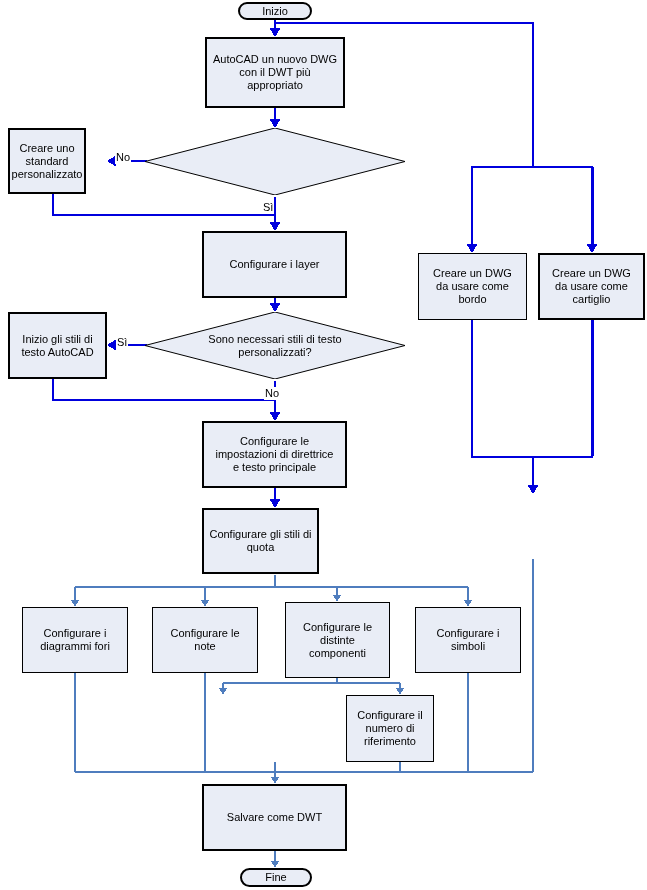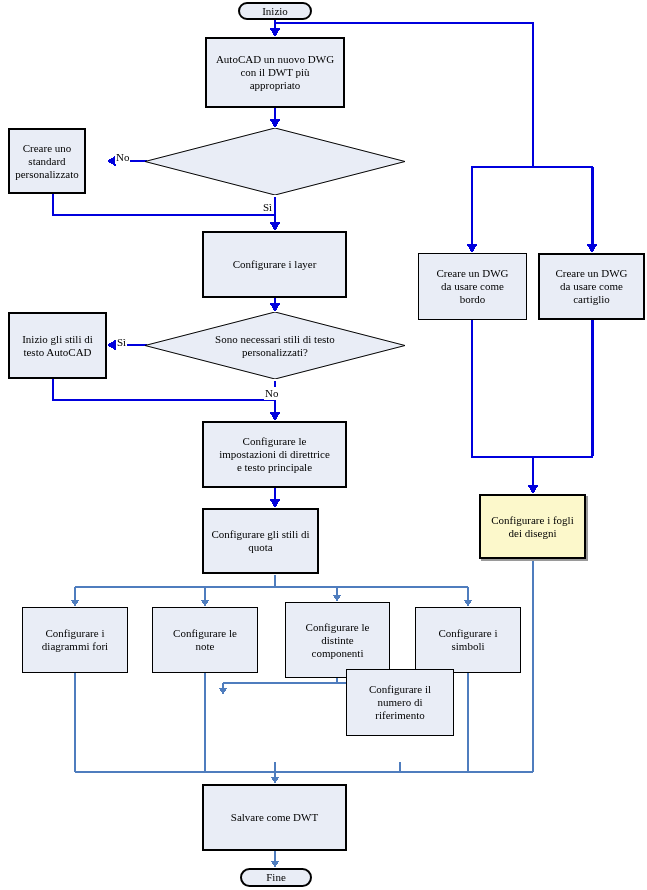--- a/index.html
+++ b/index.html
@@ -1,17 +1,17 @@
 <!DOCTYPE html>
 <html style="--node-fill: #e9edf6; --highlight-fill: #fcf8cb; --main-arrow: #0000dd; --sub-arrow: #4f7dbe; --border: #000000; --background: #ffffff;"><head>
 <meta charset="utf-8">
 <style>
   html,body{margin:0;padding:0;background:#fff}
   .canvas{position:relative;width:647px;height:890px;background:#fff;
-          font-family:Liberation Serif, serif;font-size:11px;line-height:13px;color:#000;overflow:hidden}
+          font-family:Liberation Sans, sans-serif;font-size:11px;line-height:13px;color:#000;overflow:hidden}
   .connectors{position:absolute;left:0;top:0;pointer-events:none}
   .node{position:absolute;display:flex;align-items:center;justify-content:center;
         text-align:center;box-sizing:border-box}
   .box{background:var(--node-fill,#e9edf6);border:1px solid var(--border,#000)}
   .box.em{border-width:2px}
   .box.hl{background:var(--highlight-fill,#fcf8cb);border:2px solid var(--border,#000);box-shadow:2px 2px 0 #9a9a9a}
   .stadium{background:var(--node-fill,#e9edf6);border:2px solid var(--border,#000);border-radius:10px}
   .diamond{background:transparent;border:none}
   .diamond svg{position:absolute;left:0;top:0;width:100%;height:100%}
   .diamond-shape{fill:var(--node-fill,#e9edf6);stroke:var(--border,#000);stroke-width:1}
@@ -146,24 +146,20 @@
 da usare come
 bordo</span>
   </div>
 
   <div class="node box em" style="left:538px;top:253px;width:107px;height:67px">
     <span class="node-text">Creare un DWG
 da usare come
 cartiglio</span>
   </div>
 
-  <div class="node box hl" style="left:479px;top:494px;width:107px;height:65px">
-    <span class="node-text">Configurare i fogli
-dei disegni</span>
-  </div>
 
   <div class="node box" style="left:22px;top:607px;width:106px;height:66px">
     <span class="node-text">Configurare i
 diagrammi fori</span>
   </div>
 
   <div class="node box" style="left:152px;top:607px;width:106px;height:66px">
     <span class="node-text">Configurare le
 note</span>
   </div>
@@ -173,21 +169,21 @@
 distinte
 componenti</span>
   </div>
 
   <div class="node box" style="left:415px;top:607px;width:106px;height:66px">
     <span class="node-text">Configurare i
 simboli</span>
   </div>
 
 
-  <div class="node box" style="left:346px;top:669px;width:108px;height:67px">
+  <div class="node box" style="left:346px;top:695px;width:88px;height:67px">
     <span class="node-text">Configurare il
 numero di
 riferimento</span>
   </div>
 
   <div class="node box em" style="left:202px;top:784px;width:145px;height:67px">
     <span class="node-text">Salvare come DWT</span>
   </div>
 
   <div class="node stadium" style="left:240px;top:868px;width:72px;height:19px">

